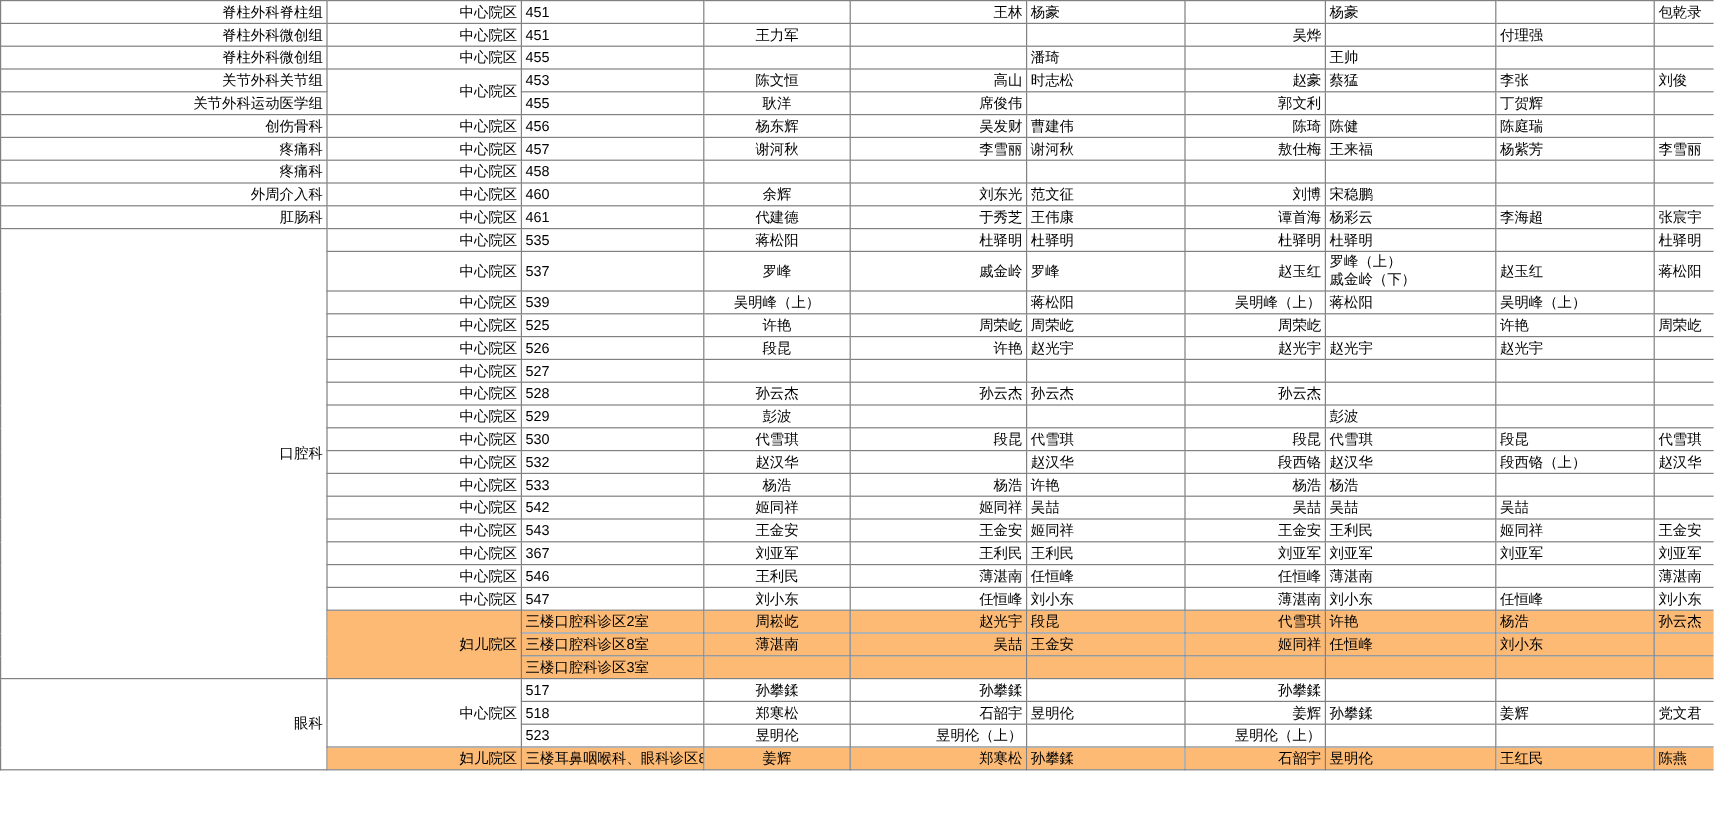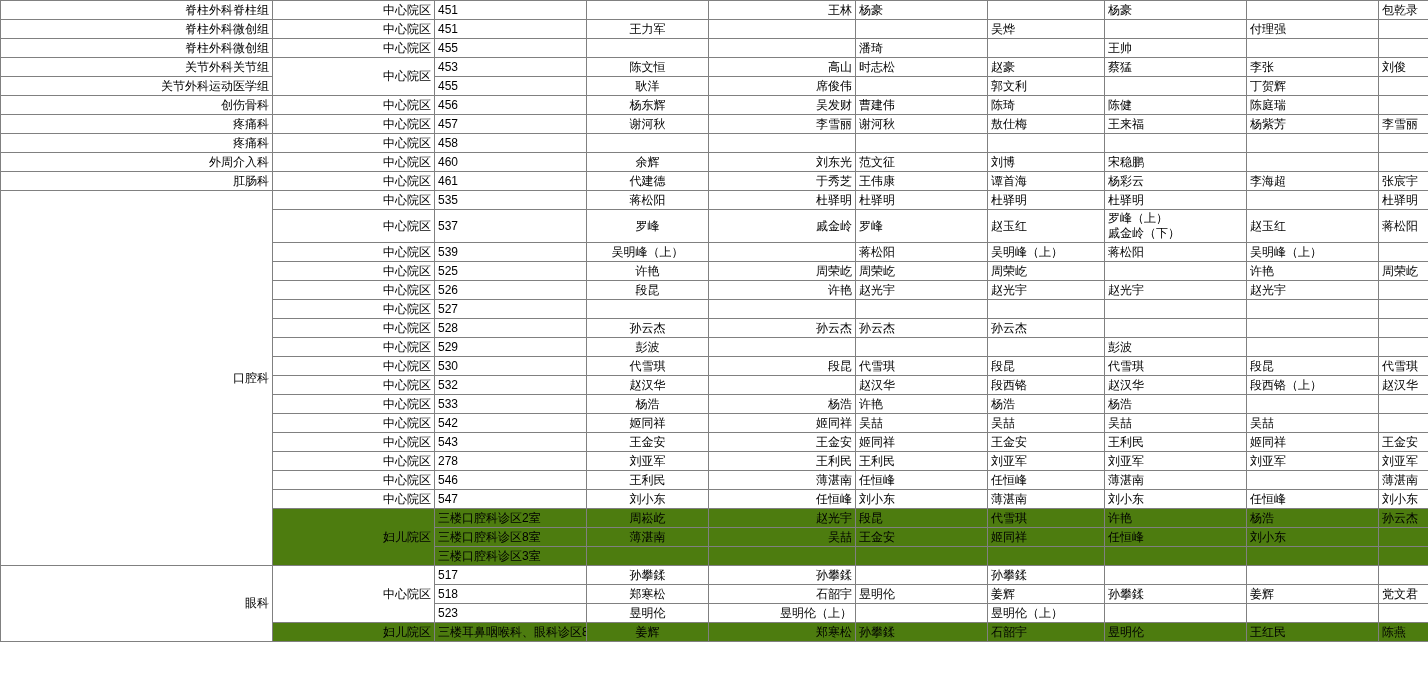--- a/index.html
+++ b/index.html
@@ -32,25 +32,25 @@
     vertical-align: middle;
     white-space: nowrap;
     overflow: hidden;
   }
   td.c0 { width: 265px; text-align: right; }
   td.c1 { width: 155px; text-align: right; }
   td.c2 { width: 145px; }
   td.c3 { width: 115px; text-align: center; }
   td.c4 { width: 140px; text-align: right; }
   td.c5 { width: 125px; text-align: left; }
-  td.c6 { width: 110px; text-align: left; }
+  td.c6 { width: 110px; text-align: right; }
   td.c7 { width: 135px; text-align: left; }
   td.c8 { width: 125px; text-align: left; }
   td.c9 { width: 113px; text-align: left; }
-  td.green { background: #4d7c0f; }
+  td.green { background: #fdba74; }
   td.tall { height: 34px; }
   td.wrap { white-space: normal; line-height: 15px; margin-top: 34px; }
   td.two { height: 34px; }
 </style>
 </head>
 <body>
 
 <div id="sheet">
   <table class="grid">
     <tbody>
@@ -315,21 +315,21 @@
         <td class="c3">王金安</td>
         <td class="c4">王金安</td>
         <td class="c5">姬同祥</td>
         <td class="c6">王金安</td>
         <td class="c7">王利民</td>
         <td class="c8">姬同祥</td>
         <td class="c9">王金安</td>
       </tr>
       <tr>
         <td class="c1">中心院区</td>
-        <td class="c2">278</td>
+        <td class="c2">367</td>
         <td class="c3">刘亚军</td>
         <td class="c4">王利民</td>
         <td class="c5">王利民</td>
         <td class="c6">刘亚军</td>
         <td class="c7">刘亚军</td>
         <td class="c8">刘亚军</td>
         <td class="c9">刘亚军</td>
       </tr>
       <tr>
         <td class="c1">中心院区</td>

